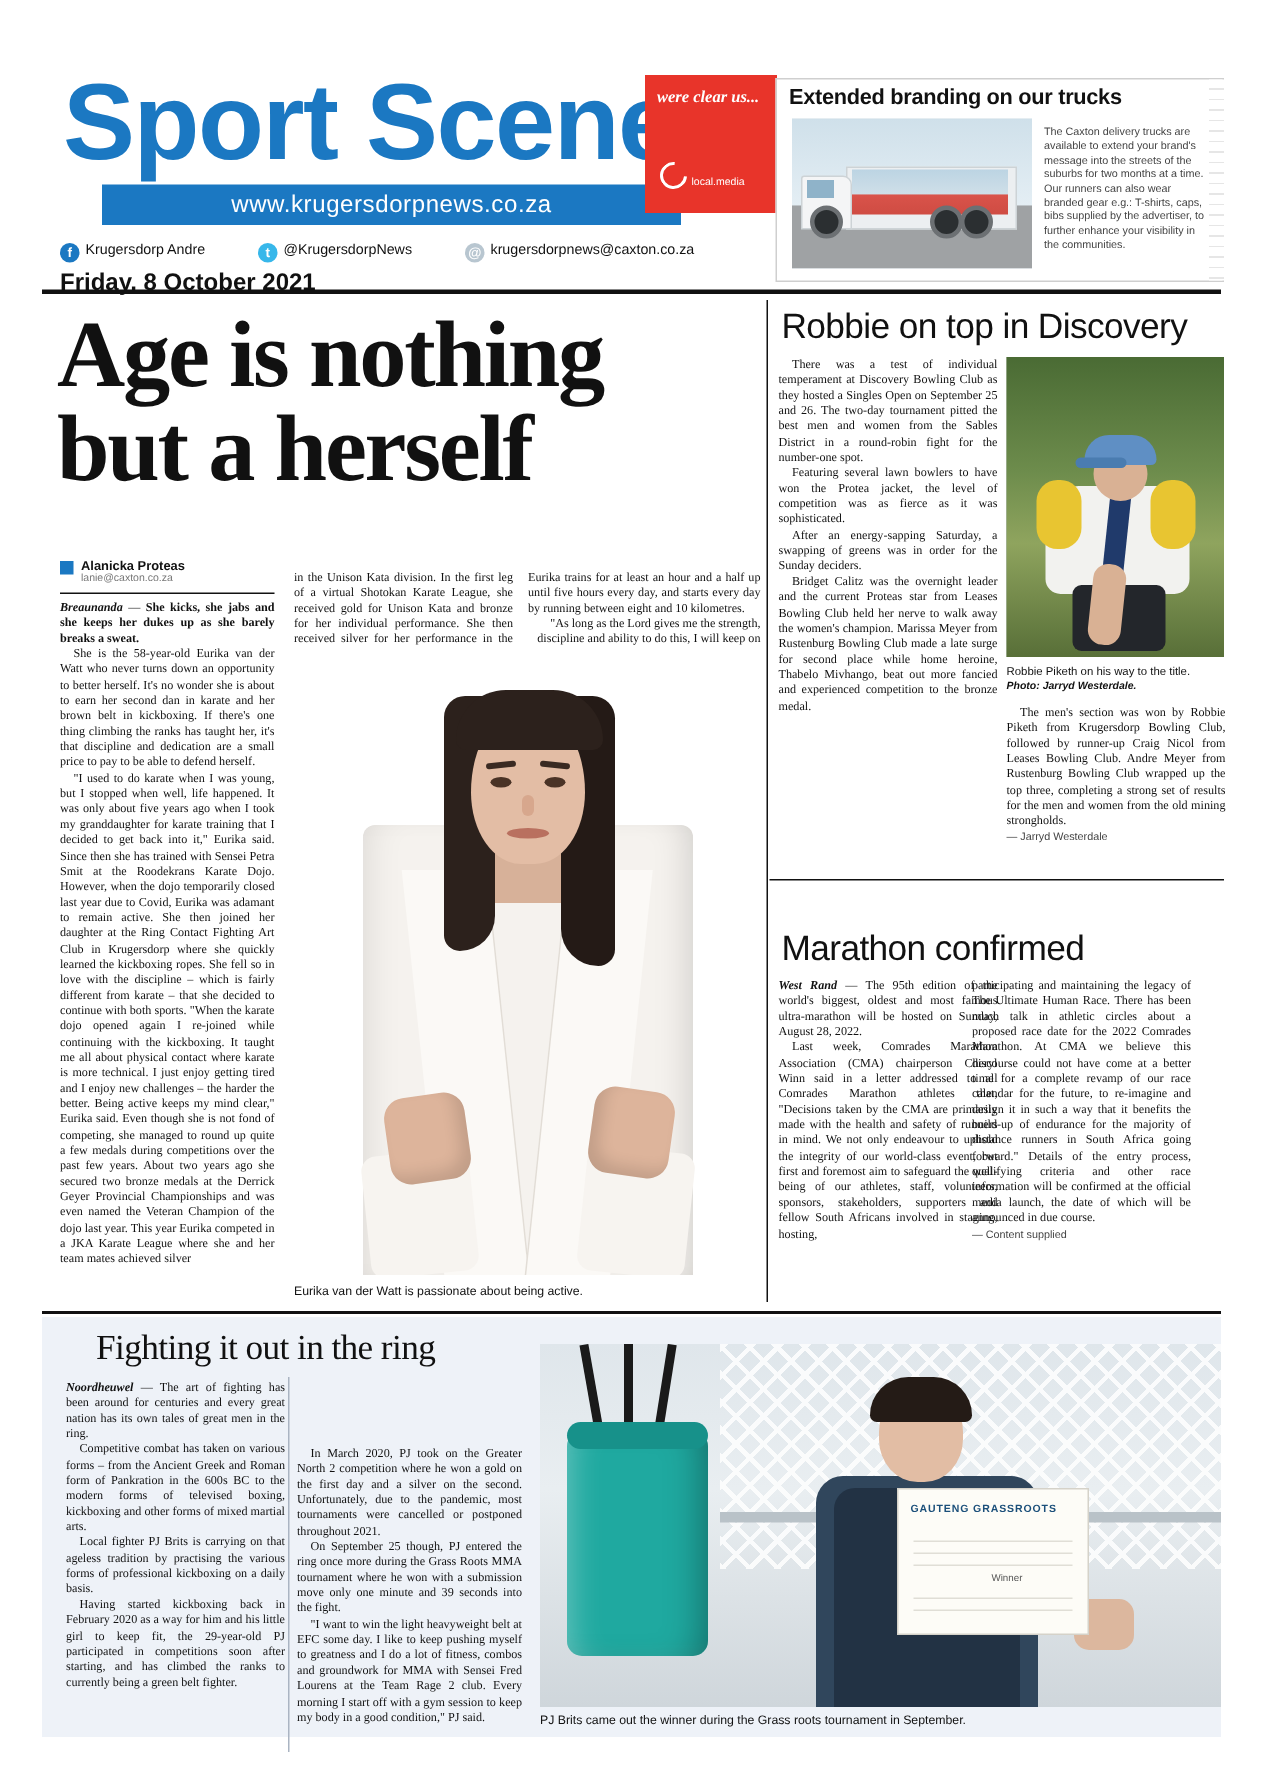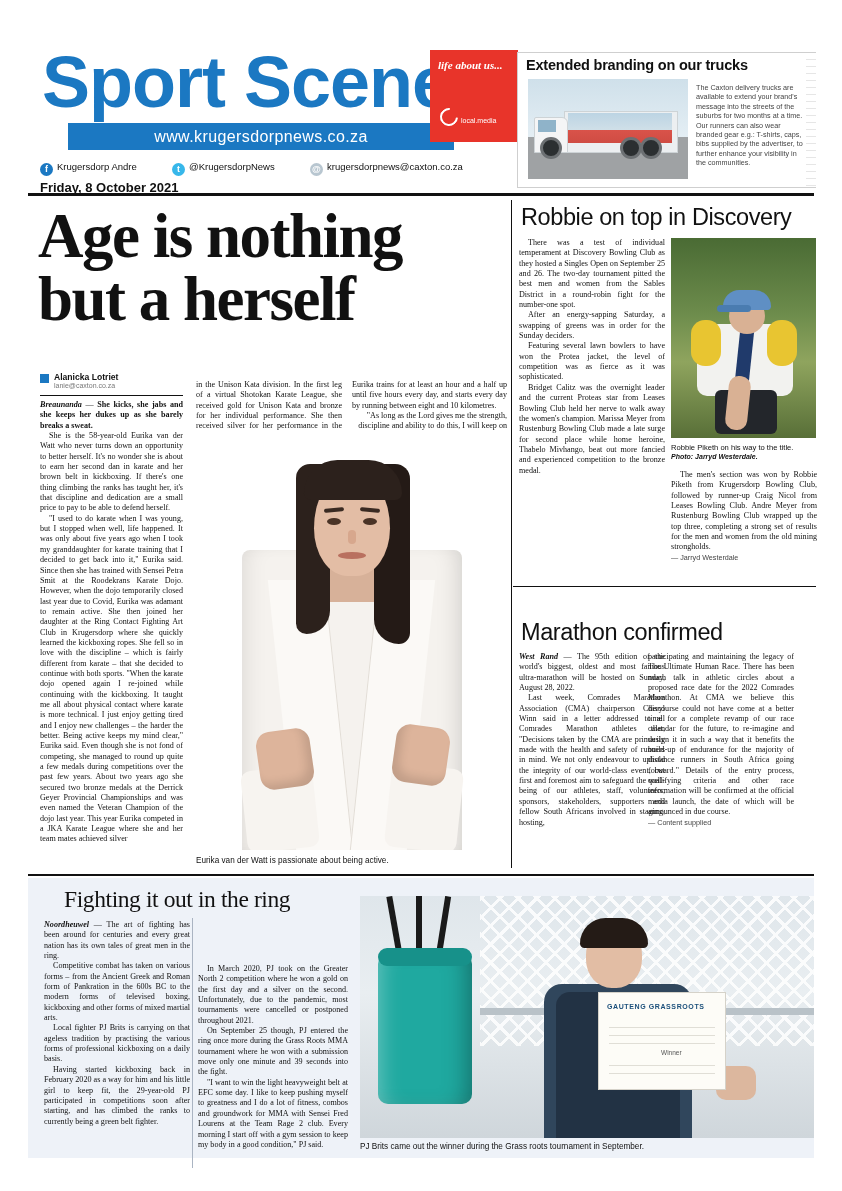--- a/index.html
+++ b/index.html
@@ -16,21 +16,21 @@
   .social{position:absolute;left:12px;top:118px;width:470px;height:18px;
     font-family:"Liberation Sans",sans-serif;font-size:9.5px;color:#111;}
   .soc{position:absolute;top:0;height:18px;line-height:18px;}
   .soc .ic{display:inline-block;width:13px;height:13px;border-radius:50%;vertical-align:-2px;margin-right:4px;
     color:#fff;font-size:9px;line-height:13px;text-align:center;font-weight:700;}
   .ic-fb{background:#1b78c2;}
   .ic-tw{background:#37b7ea;border-radius:50%;}
   .ic-mail{background:#b8c6d0;border-radius:2px;color:#1b4f7a;font-size:8px;}
   .s1{left:0;} .s2{left:132px;} .s3{left:270px;}
   .issue-date{position:absolute;left:12px;top:140px;font-family:"Liberation Sans",sans-serif;
-    font-size:13px;font-weight:700;color:#111;}
+    font-size:16px;font-weight:700;color:#111;}
 
   
   .flash{position:absolute;left:430px;top:50px;width:88px;height:92px;background:#e8342a;}
   .flash:after{content:"";position:absolute;right:-7px;top:0;width:0;height:0;}
   .flash-txt{position:absolute;left:8px;top:8px;font-family:"Liberation Serif",serif;font-style:italic;
     font-weight:700;font-size:11px;line-height:14px;color:#fff;}
   .flash-logo{position:absolute;left:10px;top:58px;font-family:"Liberation Sans",sans-serif;font-size:7px;color:#fff;}
   .flash-logo .cmark{display:inline-block;width:14px;height:14px;border:2px solid #fff;border-radius:50%;
     border-right-color:transparent;transform:rotate(-40deg);vertical-align:-3px;margin-right:3px;}
 
@@ -198,22 +198,22 @@
       </div>
       <div class="soc s3">
         <span class="ic ic-mail">@</span><span>krugersdorpnews@caxton.co.za</span>
       </div>
     </div>
     <div class="issue-date">Friday, 8 October 2021</div>
   </div>
 
   <div class="flash">
     <div class="flash-txt">
-      <span>life</span>
-      <span>about us...</span>
+      <span>were</span>
+      <span>clear us...</span>
     </div>
     <div class="flash-logo">
       <span class="cmark"></span><span>local.media</span>
     </div>
   </div>
 
   <div class="truckad">
     <div class="truckad-title">Extended branding on our trucks</div>
     <div class="truck-photo">
       <div class="truck-sky"></div>
@@ -232,21 +232,21 @@
 
   <div class="rule hr-top"></div>
 
   <div class="lead-head">
     <span>Age is nothing</span>
     <span>but a herself</span>
   </div>
 
   <div class="byline">
     <div class="by-sq"></div>
-    <div class="by-name">Alanicka Lotriet</div>
+    <div class="by-name">Alanicka Proteas</div>
     <div class="by-mail">lanie@caxton.co.za</div>
     <div class="by-line"></div>
   </div>
 
   <div class="col c1">
     <p class="ni"><span class="place">Breaunanda</span> — <span class="drop-lead">She kicks, she jabs and she keeps her dukes up as she barely breaks a sweat.</span></p>
     <p>She is the 58-year-old Eurika van der Watt who never turns down an opportunity to better herself. It's no wonder she is about to earn her second dan in karate and her brown belt in kickboxing. If there's one thing climbing the ranks has taught her, it's that discipline and dedication are a small price to pay to be able to defend herself.</p>
     <p>"I used to do karate when I was young, but I stopped when well, life happened. It was only about five years ago when I took my granddaughter for karate training that I decided to get back into it," Eurika said. Since then she has trained with Sensei Petra Smit at the Roodekrans Karate Dojo. However, when the dojo temporarily closed last year due to Covid, Eurika was adamant to remain active. She then joined her daughter at the Ring Contact Fighting Art Club in Krugersdorp where she quickly learned the kickboxing ropes. She fell so in love with the discipline – which is fairly different from karate – that she decided to continue with both sports. "When the karate dojo opened again I re-joined while continuing with the kickboxing. It taught me all about physical contact where karate is more technical. I just enjoy getting tired and I enjoy new challenges – the harder the better. Being active keeps my mind clear," Eurika said. Even though she is not fond of competing, she managed to round up quite a few medals during competitions over the past few years. About two years ago she secured two bronze medals at the Derrick Geyer Provincial Championships and was even named the Veteran Champion of the dojo last year. This year Eurika competed in a JKA Karate League where she and her team mates achieved silver</p>
   </div>
 
@@ -284,22 +284,22 @@
     <div class="eu-fistR"></div>
   </div>
   <div class="eu-caption">Eurika van der Watt is passionate about being active.</div>
 
   <div class="r-sep"></div>
 
   <div class="hl-robbie">Robbie on top in Discovery</div>
 
   <div class="col rob-c1">
     <p>There was a test of individual temperament at Discovery Bowling Club as they hosted a Singles Open on September 25 and 26. The two-day tournament pitted the best men and women from the Sables District in a round-robin fight for the number-one spot.</p>
+    <p>Featuring several lawn bowlers to have won the Protea jacket, the level of competition was as fierce as it was sophisticated.</p>
     <p>After an energy-sapping Saturday, a swapping of greens was in order for the Sunday deciders.</p>
-    <p>Featuring several lawn bowlers to have won the Protea jacket, the level of competition was as fierce as it was sophisticated.</p>
     <p>Bridget Calitz was the overnight leader and the current Proteas star from Leases Bowling Club held her nerve to walk away the women's champion. Marissa Meyer from Rustenburg Bowling Club made a late surge for second place while home heroine, Thabelo Mivhango, beat out more fancied and experienced competition to the bronze medal.</p>
   </div>
 
   <div class="rob-photo">
     <div class="rp-bg"></div>
     <div class="rp-bowler">
       <div class="rp-shirt"></div>
       <div class="rp-yellow"></div>
       <div class="rp-yellow2"></div>
       <div class="rp-stripe"></div>

